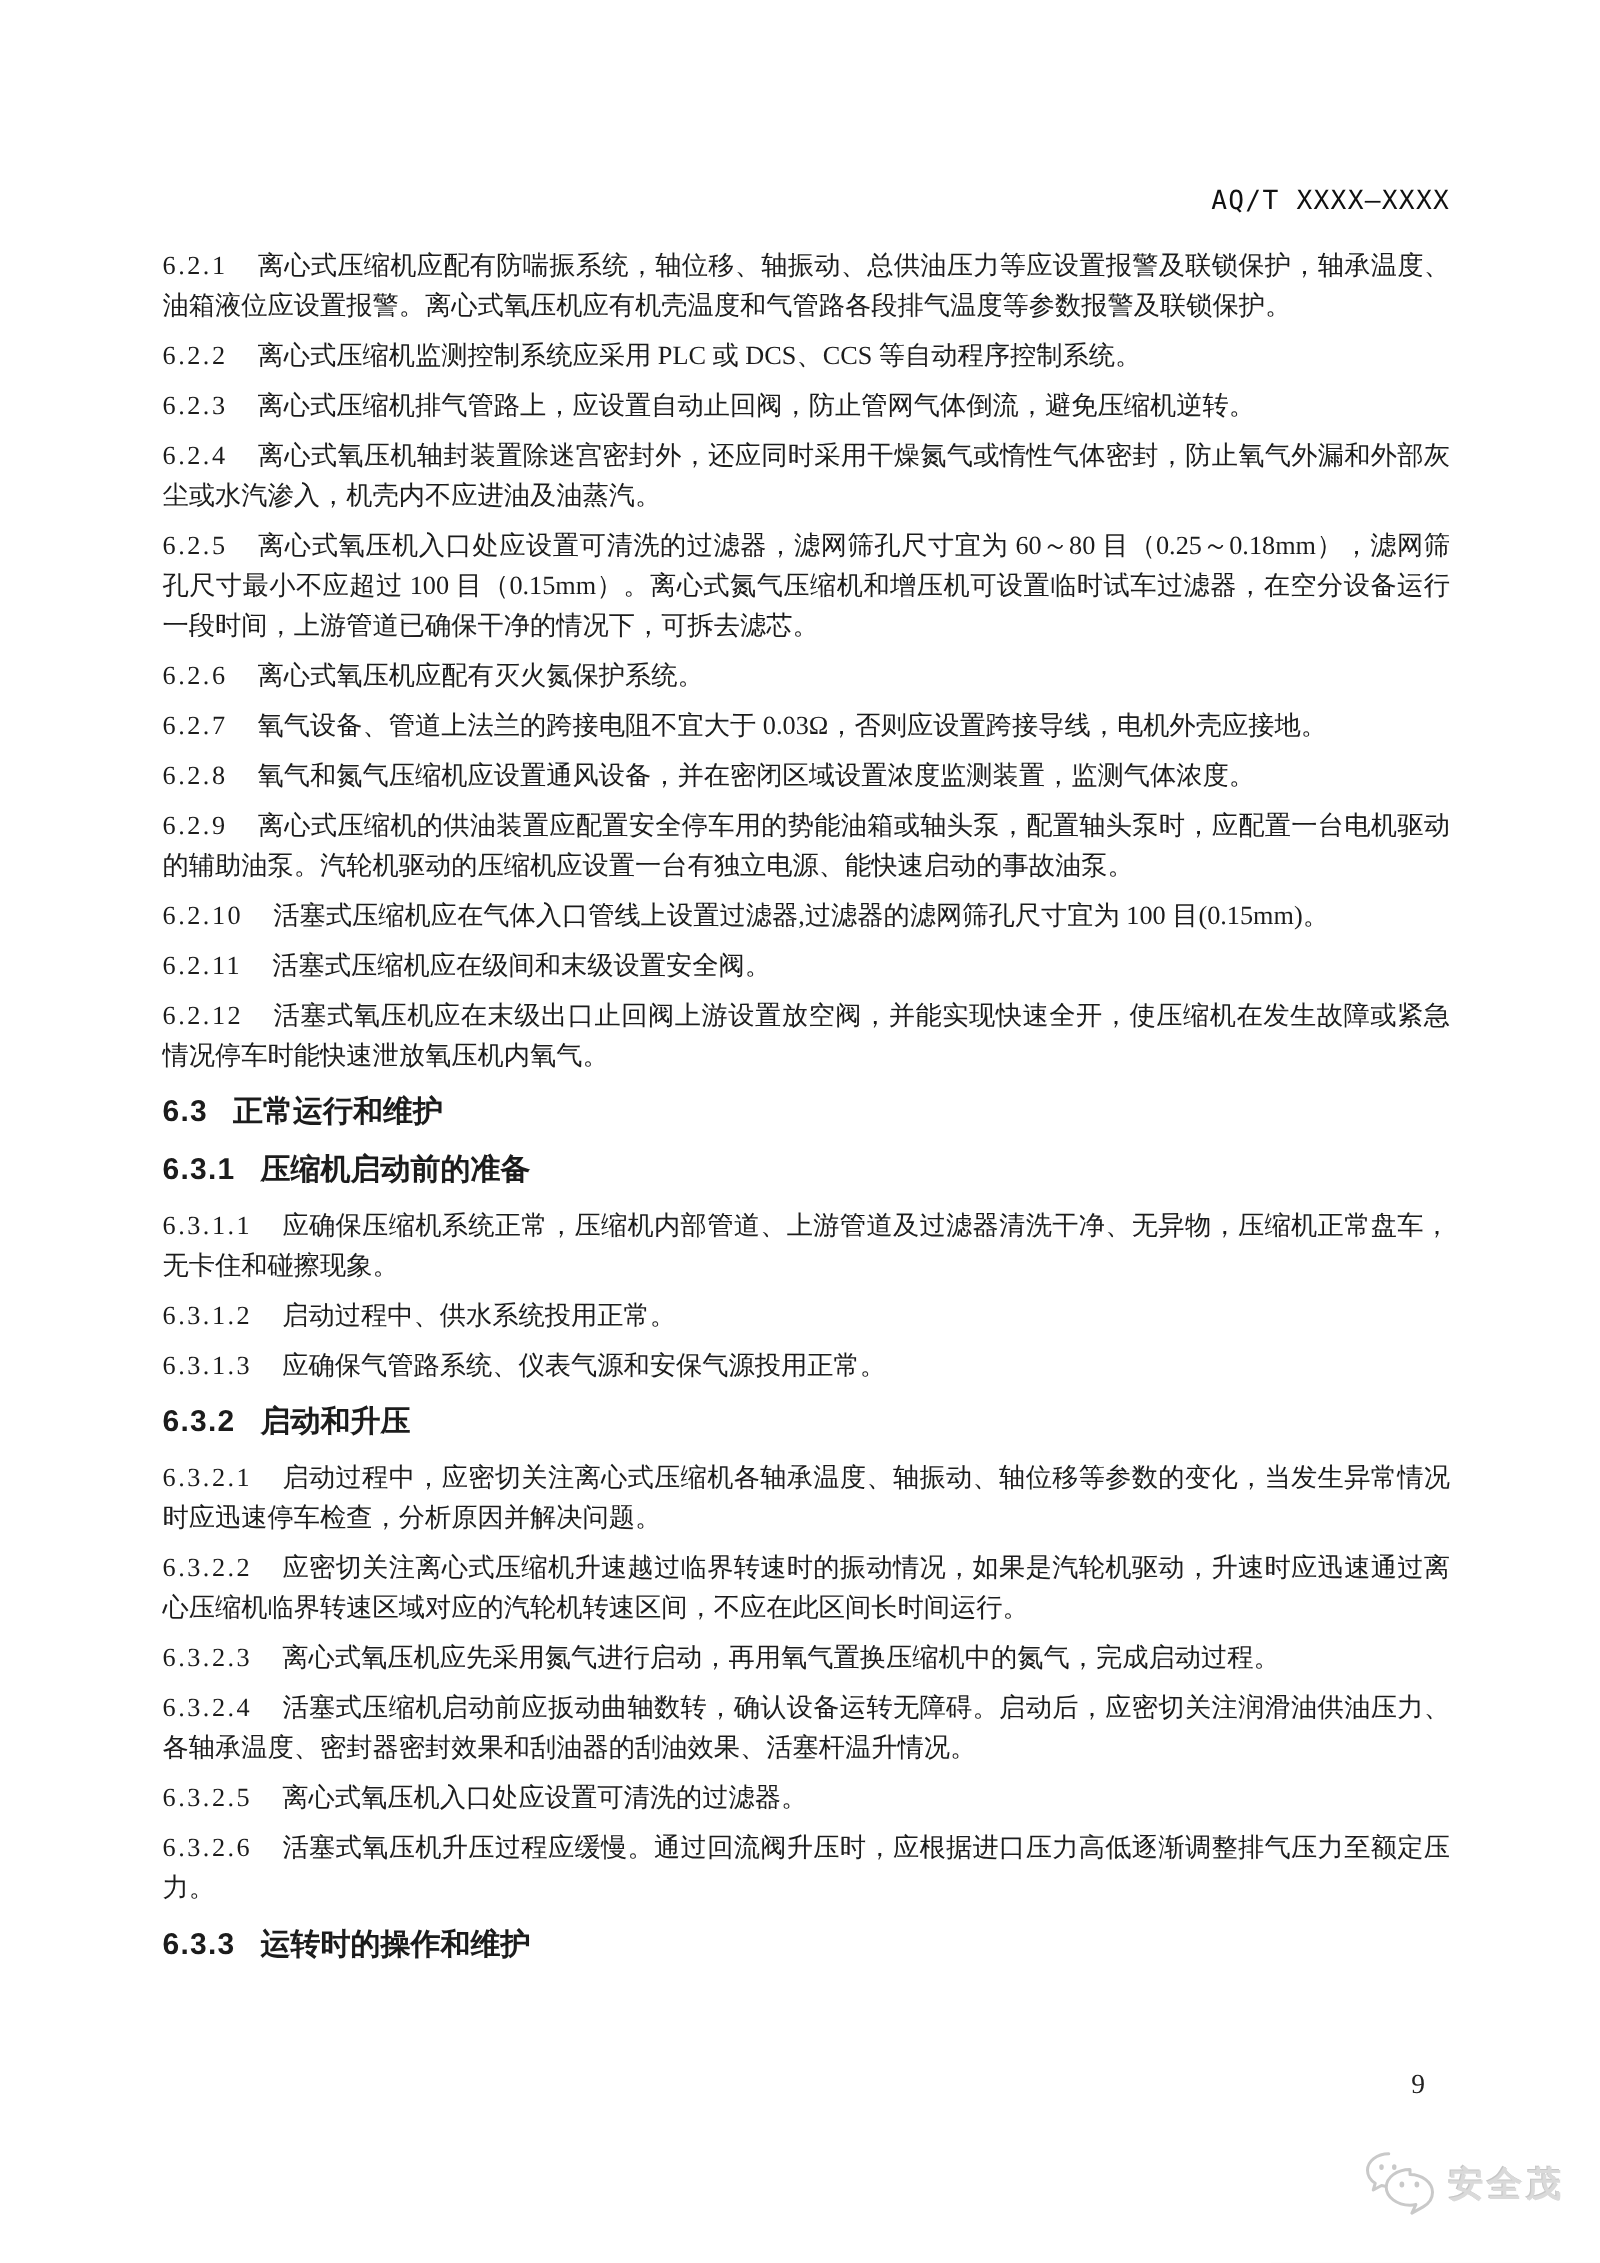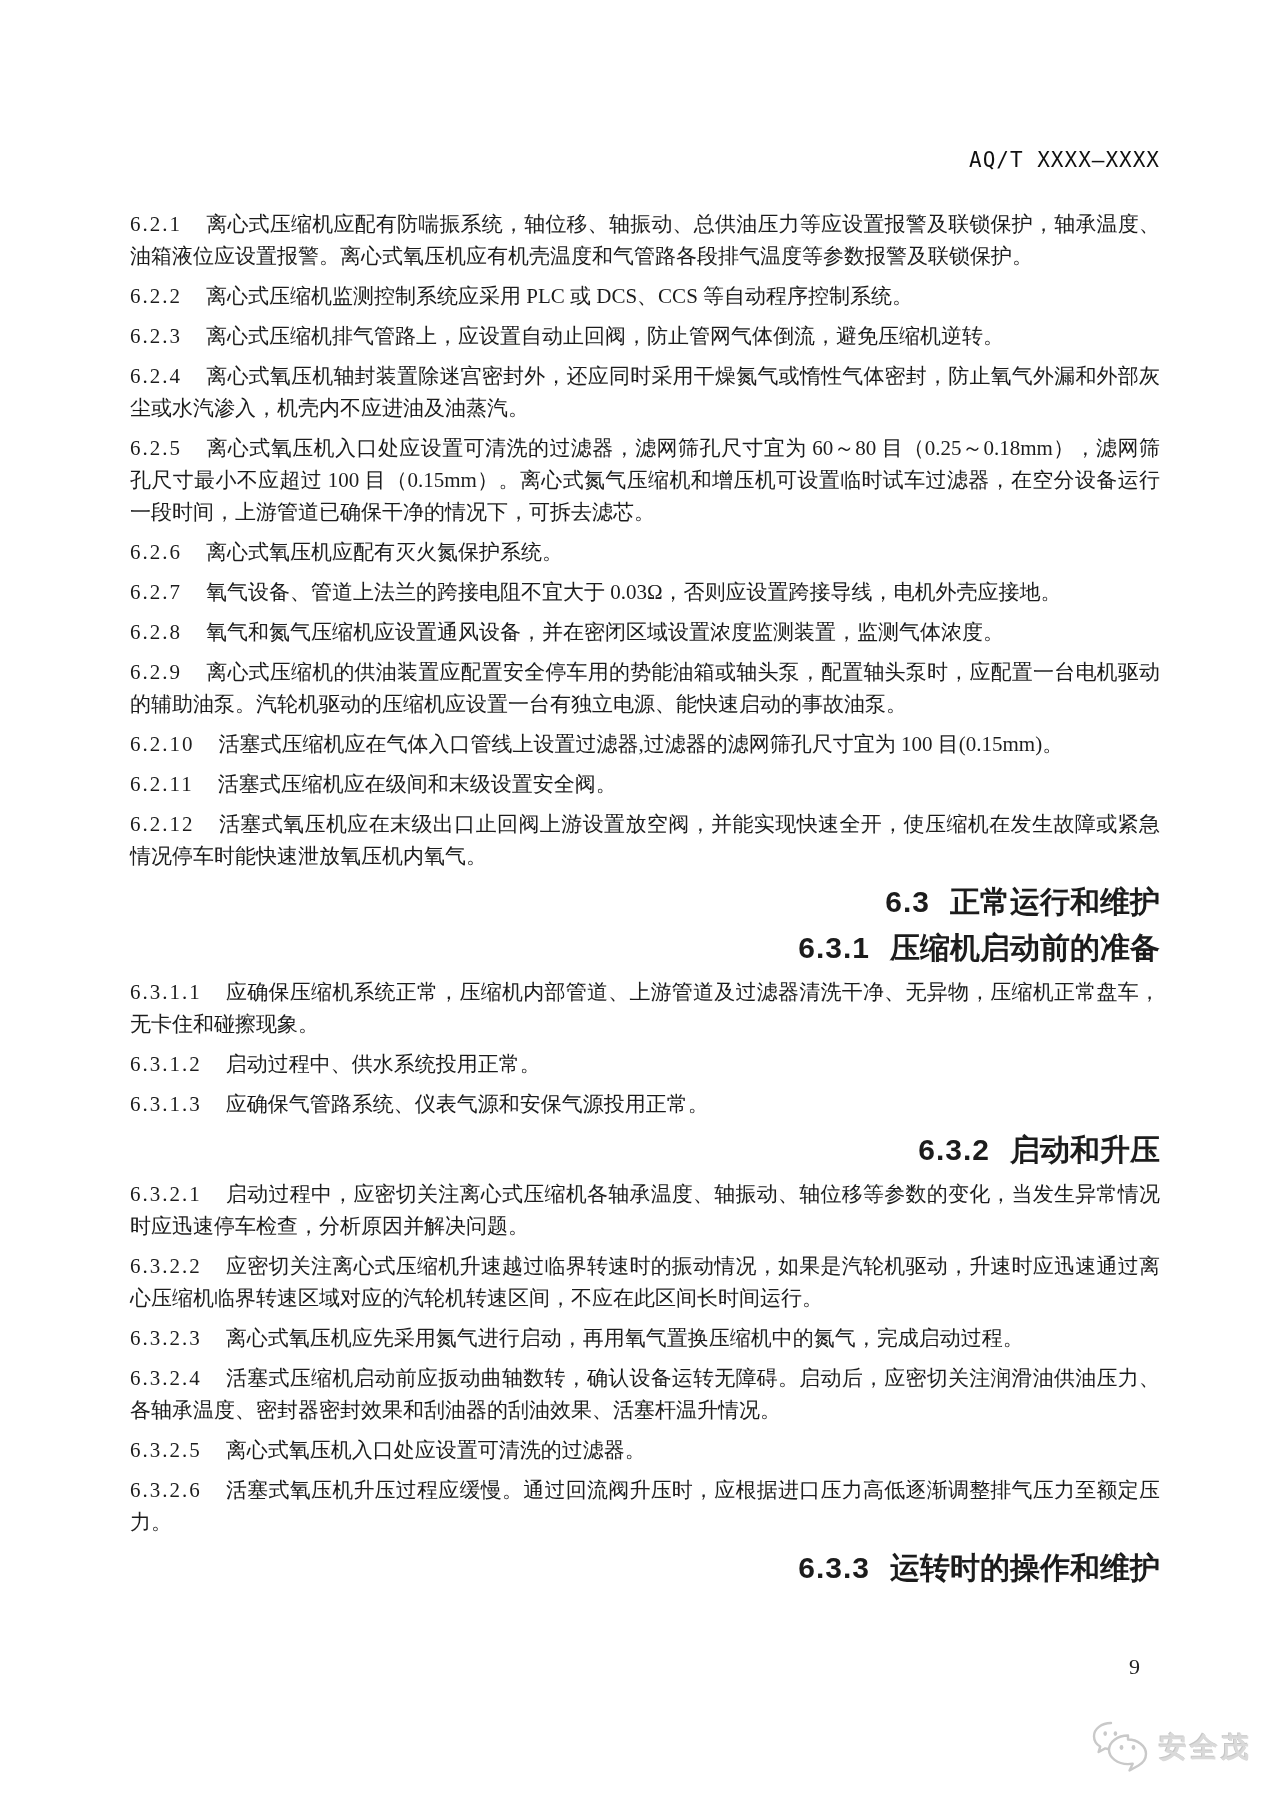--- a/index.html
+++ b/index.html
@@ -18,42 +18,42 @@
     position:absolute;
     top:148px;right:120px;
     font-family:"DejaVu Sans Mono",monospace;
     font-size:21px;
     letter-spacing:1px;
     color:#111;
     white-space:nowrap;
   }
   .content{
     position:absolute;
-    top:208px;left:130px;
+    top:196px;left:130px;
     width:1030px;
     color:#1c1c1c;
   }
   p.clause{
     margin:0 0 8px 0;
     font-size:21px;
     line-height:32px;
     text-align:justify;
     text-justify:inter-ideograph;
   }
   p.clause .num{
     letter-spacing:2px;
     margin-right:24px;
     white-space:nowrap;
   }
   p.clause.heading{
     margin:14px 0 12px 0;
     font-family:"Liberation Sans",sans-serif;
     font-weight:bold;
-    font-size:30px;
-    text-align:right;
+    font-size:24px;
+    text-align:left;
   }
   p.clause.heading .num{
     letter-spacing:1px;
     margin-right:20px;
   }
   .page-number{
     position:absolute;
     top:1654px;right:140px;
     font-size:22px;
     color:#222;

